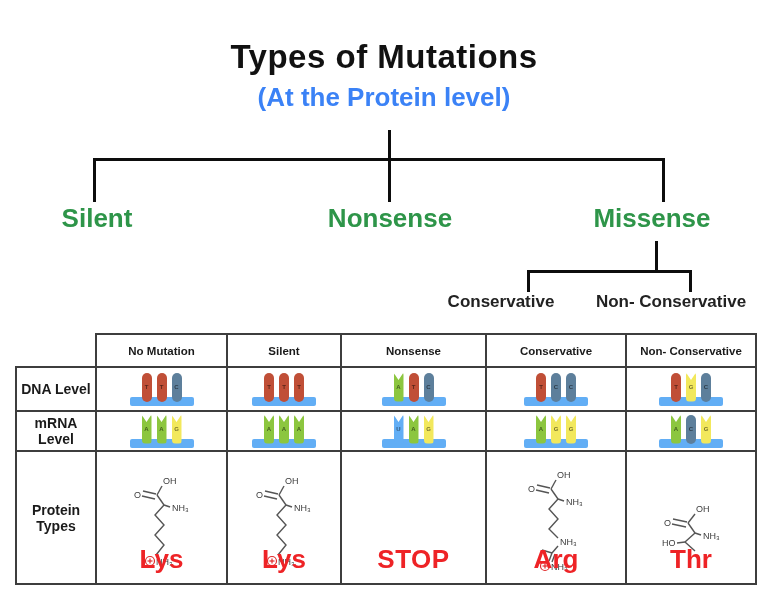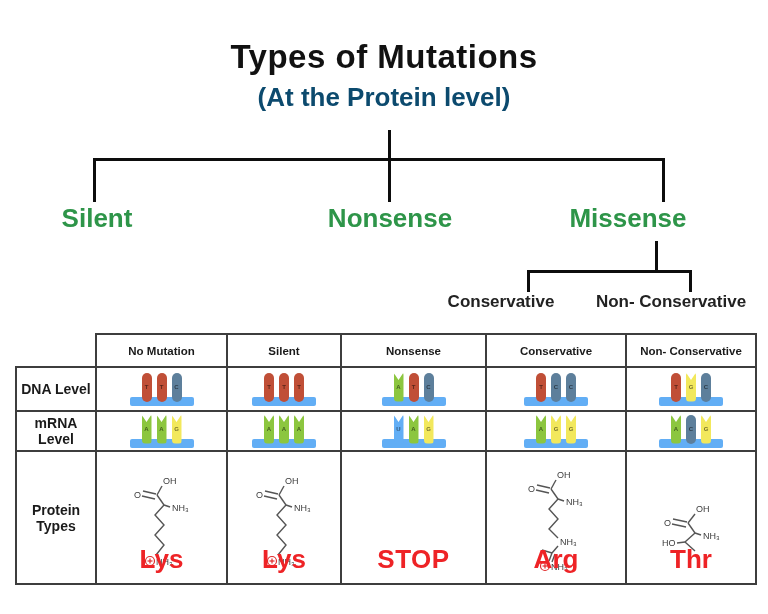--- a/index.html
+++ b/index.html
@@ -3,21 +3,21 @@
 <meta charset="utf-8">
 <style>
   html,body{margin:0;padding:0;background:#fff;}
   .canvas{position:relative;width:768px;height:614px;background:#ffffff;overflow:hidden;
           font-family:"Liberation Sans","DejaVu Sans",sans-serif;}
 
   
   .title{position:absolute;left:0;top:38px;width:768px;text-align:center;
          font-size:33px;font-weight:800;color:#111;letter-spacing:.5px;}
   .subtitle{position:absolute;left:0;top:82px;width:768px;text-align:center;
-            font-size:26px;font-weight:700;color:#0c4a6e;}
+            font-size:26px;font-weight:700;color:#3b82f6;}
 
   
   .tline{position:absolute;background:#0d0d0d;}
   .branch-label{position:absolute;transform:translateX(-50%);font-size:26px;font-weight:700;
                 color:#2e9549;white-space:nowrap;}
   .subbranch-label{position:absolute;transform:translateX(-50%);font-size:17px;font-weight:600;
                    color:#222;white-space:nowrap;}
 
   
   table.mut{position:absolute;left:15px;top:333px;border-collapse:collapse;table-layout:fixed;}
@@ -59,21 +59,21 @@
   <div class="subtitle">(At the Protein level)</div>
 
   <div class="tline" style="left:388px;top:130px;width:3px;height:30px;"></div>
   <div class="tline" style="left:93px;top:158px;width:572px;height:3px;"></div>
   <div class="tline" style="left:93px;top:158px;width:3px;height:44px;"></div>
   <div class="tline" style="left:388px;top:158px;width:3px;height:44px;"></div>
   <div class="tline" style="left:662px;top:158px;width:3px;height:44px;"></div>
 
   <div class="branch-label" style="left:97px;top:203px;">Silent</div>
   <div class="branch-label" style="left:390px;top:203px;">Nonsense</div>
-  <div class="branch-label" style="left:628px;top:203px;">Missense</div>
+  <div class="branch-label" style="left:652px;top:203px;">Missense</div>
 
   <div class="tline" style="left:655px;top:241px;width:3px;height:31px;"></div>
   <div class="tline" style="left:527px;top:270px;width:165px;height:3px;"></div>
   <div class="tline" style="left:527px;top:270px;width:3px;height:22px;"></div>
   <div class="tline" style="left:689px;top:270px;width:3px;height:22px;"></div>
   <div class="subbranch-label" style="left:501px;top:292px;">Conservative</div>
   <div class="subbranch-label" style="left:671px;top:292px;">Non- Conservative</div>
 
   <table class="mut">
     <colgroup>

